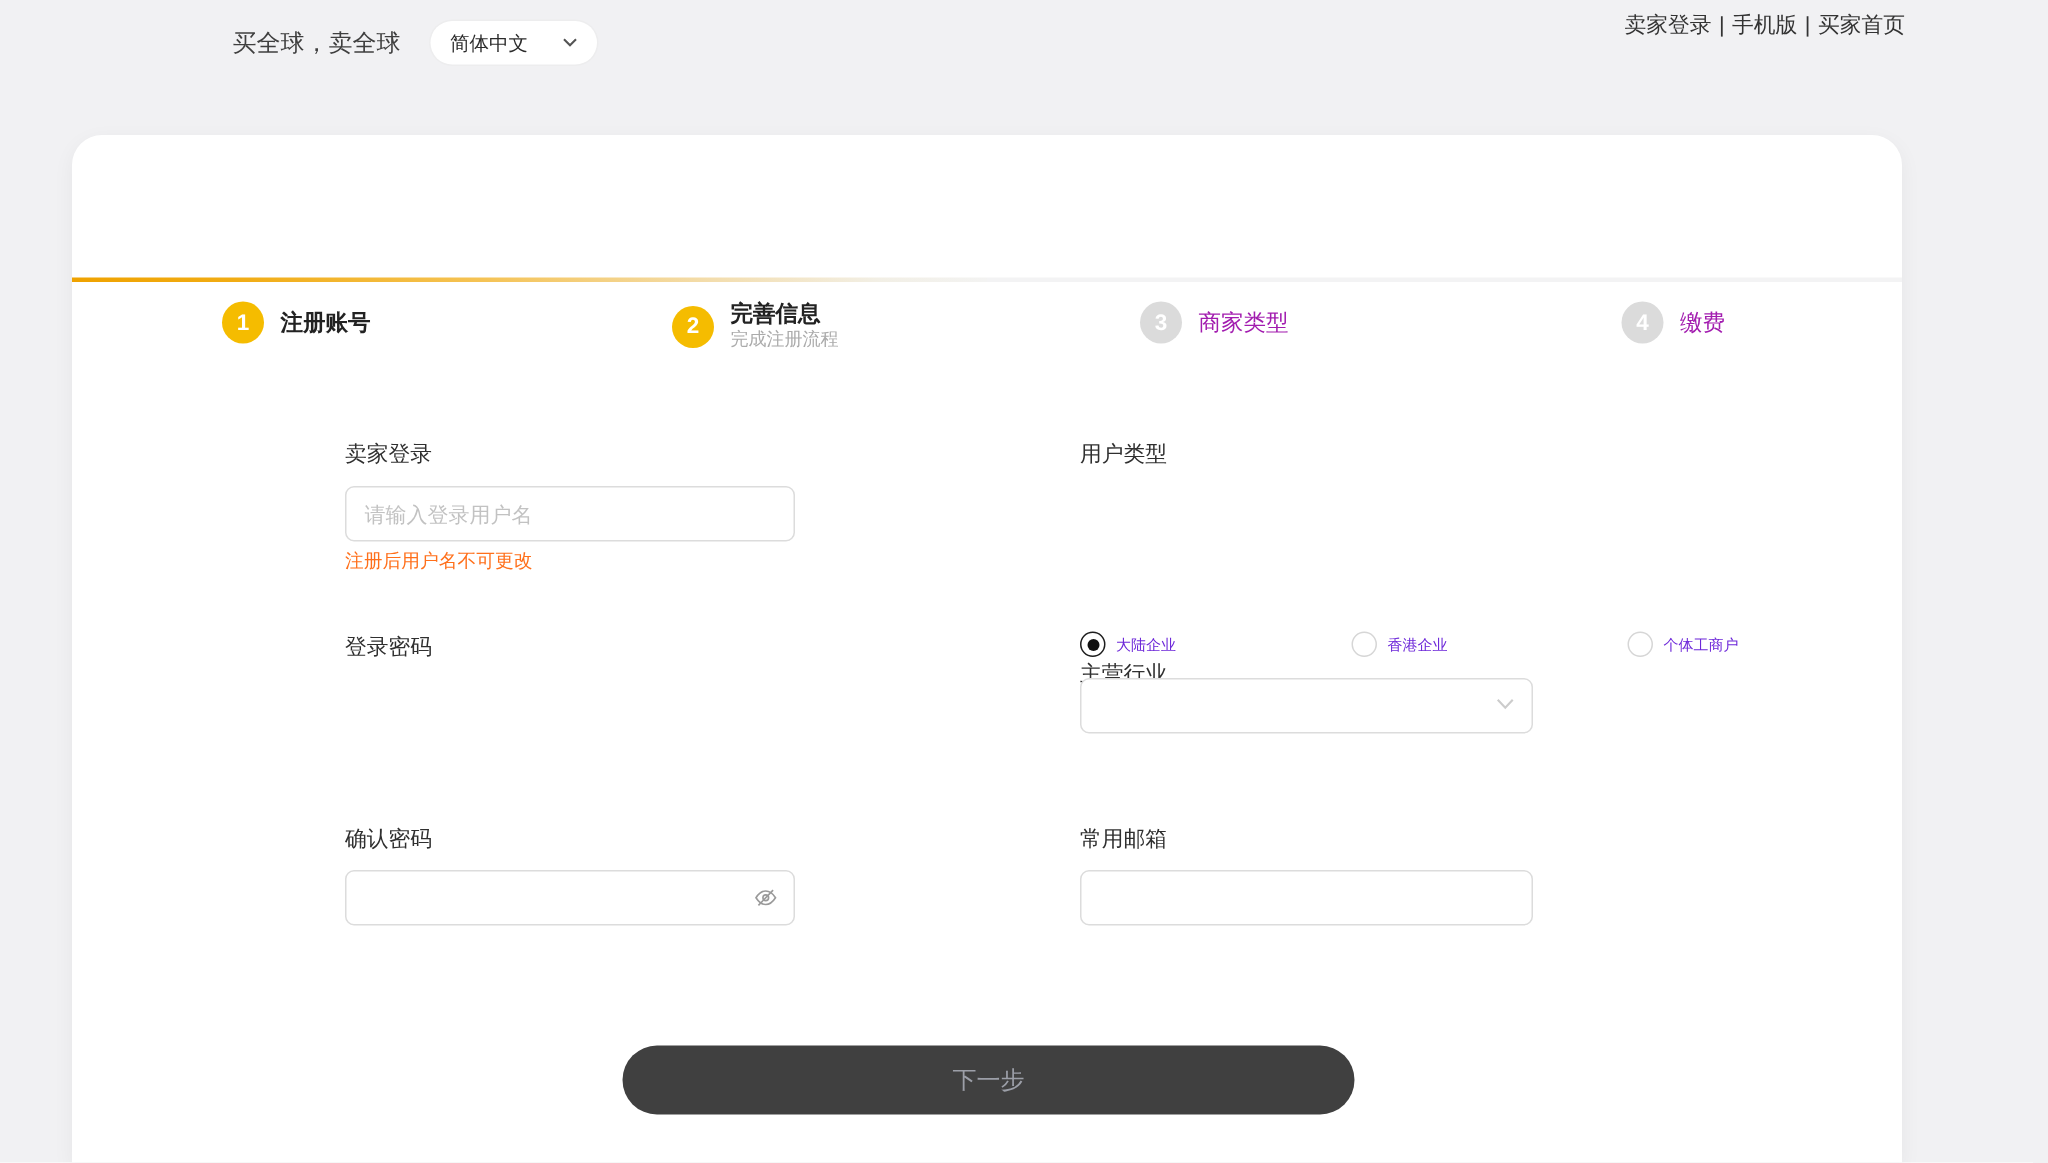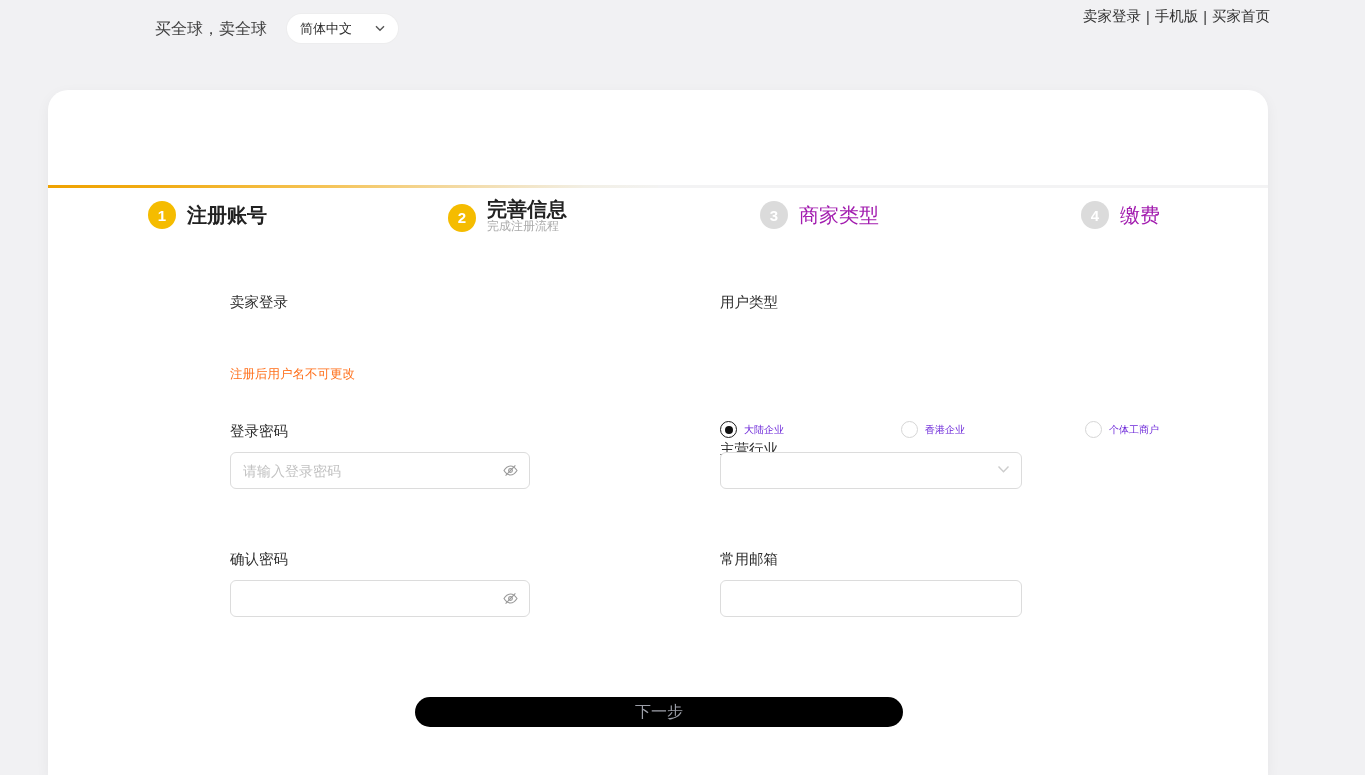--- a/index.html
+++ b/index.html
@@ -34,21 +34,21 @@
 
   
   .step { position:absolute; top:111px; display:flex; align-items:center; gap:11px; }
   .step-1 { left:100px; } .step-2 { left:400px; } .step-3 { left:712px; } .step-4 { left:1033px; }
   .step-circle {
     width:28px; height:28px; border-radius:50%; flex:none;
     display:flex; align-items:center; justify-content:center;
     font-size:15px; font-weight:bold; color:#FFFFFF; background:#F5BC00;
   }
   .step.inactive .step-circle { background:#DBDBDB; }
-  .step-title { font-size:20px; font-weight:bold; color:#222; line-height:17px; }
+  .step-title { font-size:15px; font-weight:bold; color:#222; line-height:17px; }
   .step.inactive .step-title { color:#a21caf; font-weight:normal; }
   .step-sub { font-size:12px; color:#ABABAB; line-height:15px; margin-top:1px; }
 
   
   .progress { position:absolute; top:95px; left:0; width:100%; height:3px; display:flex; }
   .progress-done {
     width:50%; height:100%;
     background:linear-gradient(90deg,#EFA200 0%,#F1AC14 18%,#F5C355 45%,#F3DDAD 70%,#F2EFE5 88%,#F3F3F2 100%);
   }
   .progress-rest { width:50%; height:100%; background:#F3F3F4; }
@@ -77,22 +77,22 @@
   .radio-circle { width:17px; height:17px; border-radius:50%; border:1px solid #D6D6D6; background:#fff; flex:none; position:relative; }
   .radio-opt.checked .radio-circle { border:1.5px solid #1d1d1d; }
   .radio-opt.checked .radio-circle::after {
     content:""; position:absolute; left:50%; top:50%; transform:translate(-50%,-50%);
     width:8px; height:8px; border-radius:50%; background:#111;
   }
   .radio-label { font-size:10px; color:#6d28d9; }
 
   
   .next-btn {
-    position:absolute; left:367px; top:607px; width:488px; height:30px;
-    border:none; border-radius:23px; background:#000000; color:#9C9FA8;
+    position:absolute; left:367px; top:607px; width:488px; height:46px;
+    border:none; border-radius:23px; background:#404040; color:#9C9FA8;
     font-size:16px; display:flex; align-items:center; justify-content:center;
     font-family:Liberation Mono, monospace; cursor:pointer;
   }
 </style>
 </head>
 <body>
 
 <div class="topbar">
   <div class="tagline">买全球，卖全球</div>
   <div class="lang-pill">
@@ -137,31 +137,26 @@
       <div class="step-title">缴费</div>
     </div>
   </div>
 
   <div class="progress">
     <div class="progress-done"></div>
     <div class="progress-rest"></div>
   </div>
 
   <div class="fg-label" style="left:182px; top:203px;">卖家登录</div>
+  <div class="input-wrap" style="left:182px; top:234px;">
+    <input class="field" type="text" placeholder="请输入登录用户名" style="">
+  </div>
   <div class="helper" style="left:182px; top:276px;">注册后用户名不可更改</div>
 
   <div class="fg-label" style="left:182px; top:332px;">登录密码</div>
-  <div class="input-wrap" style="left:182px; top:362px;">
-    <input class="field" type="password" placeholder="请输入登录密码" style="">
-    <svg class="field-icon" viewBox="0 0 17 17">
-      <path d="M2 8.5 C4 5.4 6.2 4 8.5 4 C10.8 4 13 5.4 15 8.5 C13 11.6 10.8 13 8.5 13 C6.2 13 4 11.6 2 8.5 Z" fill="none" stroke="#9A9A9A" stroke-width="1.1"></path>
-      <circle cx="8.5" cy="8.5" r="1.9" fill="none" stroke="#9A9A9A" stroke-width="1.1"></circle>
-      <line x1="3.6" y1="13.6" x2="13.4" y2="3.4" stroke="#9A9A9A" stroke-width="1.1"></line>
-    </svg>
-  </div>
 
   <div class="fg-label" style="left:182px; top:460px;">确认密码</div>
   <div class="input-wrap" style="left:182px; top:490px;">
     <input class="field" type="password" placeholder="" style="">
     <svg class="field-icon" viewBox="0 0 17 17">
       <path d="M2 8.5 C4 5.4 6.2 4 8.5 4 C10.8 4 13 5.4 15 8.5 C13 11.6 10.8 13 8.5 13 C6.2 13 4 11.6 2 8.5 Z" fill="none" stroke="#9A9A9A" stroke-width="1.1"></path>
       <circle cx="8.5" cy="8.5" r="1.9" fill="none" stroke="#9A9A9A" stroke-width="1.1"></circle>
       <line x1="3.6" y1="13.6" x2="13.4" y2="3.4" stroke="#9A9A9A" stroke-width="1.1"></line>
     </svg>
   </div>

